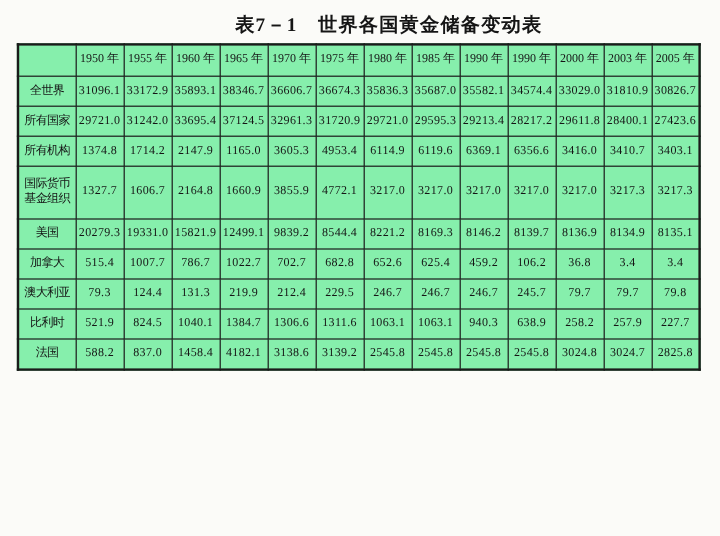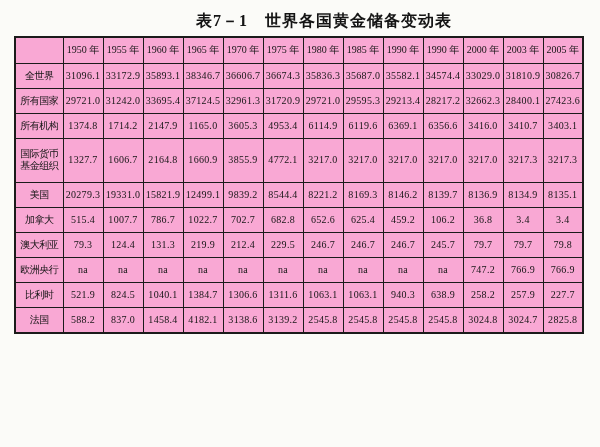--- a/index.html
+++ b/index.html
@@ -9,21 +9,21 @@
     font-family:"Liberation Serif","DejaVu Serif",serif;
   }
   .title{
     position:absolute;top:11px;left:0;width:100%;
     text-align:center;font-size:16px;font-weight:bold;letter-spacing:1px;padding-left:24px;
   }
   #gold-table{
     position:absolute;left:14px;top:36px;
     border-collapse:collapse;table-layout:fixed;
     border:2px solid #1b1b1b;
-    background:#f9a8d4;
+    background:#86efac;
   }
   #gold-table th,#gold-table td{
     border:1px solid #1b1b1b;
     text-align:center;vertical-align:middle;
     padding:0;font-size:10px;font-weight:normal;line-height:1.2;
     overflow:hidden;
   }
   #gold-table thead tr{height:26px;}
   #gold-table tr.single td{height:24px;}
   #gold-table tr.double td{height:43px;}
@@ -101,21 +101,21 @@
         <td class="num">29721.0</td>
         <td class="num">31242.0</td>
         <td class="num">33695.4</td>
         <td class="num">37124.5</td>
         <td class="num">32961.3</td>
         <td class="num">31720.9</td>
         <td class="num">29721.0</td>
         <td class="num">29595.3</td>
         <td class="num">29213.4</td>
         <td class="num">28217.2</td>
-        <td class="num">32662.3</td>
+        <td class="num">29611.8</td>
         <td class="num">28400.1</td>
         <td class="num">27423.6</td>
       </tr>
       <tr class="single">
         <td class="label">所有机构</td>
         <td class="num">1374.8</td>
         <td class="num">1714.2</td>
         <td class="num">2147.9</td>
         <td class="num">1165.0</td>
         <td class="num">3605.3</td>
@@ -187,36 +187,20 @@
         <td class="num">229.5</td>
         <td class="num">246.7</td>
         <td class="num">246.7</td>
         <td class="num">246.7</td>
         <td class="num">245.7</td>
         <td class="num">79.7</td>
         <td class="num">79.7</td>
         <td class="num">79.8</td>
       </tr>
       <tr class="single">
-        <td class="label">欧洲央行</td>
-        <td class="num">na</td>
-        <td class="num">na</td>
-        <td class="num">na</td>
-        <td class="num">na</td>
-        <td class="num">na</td>
-        <td class="num">na</td>
-        <td class="num">na</td>
-        <td class="num">na</td>
-        <td class="num">na</td>
-        <td class="num">na</td>
-        <td class="num">747.2</td>
-        <td class="num">766.9</td>
-        <td class="num">766.9</td>
-      </tr>
-      <tr class="single">
         <td class="label">比利时</td>
         <td class="num">521.9</td>
         <td class="num">824.5</td>
         <td class="num">1040.1</td>
         <td class="num">1384.7</td>
         <td class="num">1306.6</td>
         <td class="num">1311.6</td>
         <td class="num">1063.1</td>
         <td class="num">1063.1</td>
         <td class="num">940.3</td>

